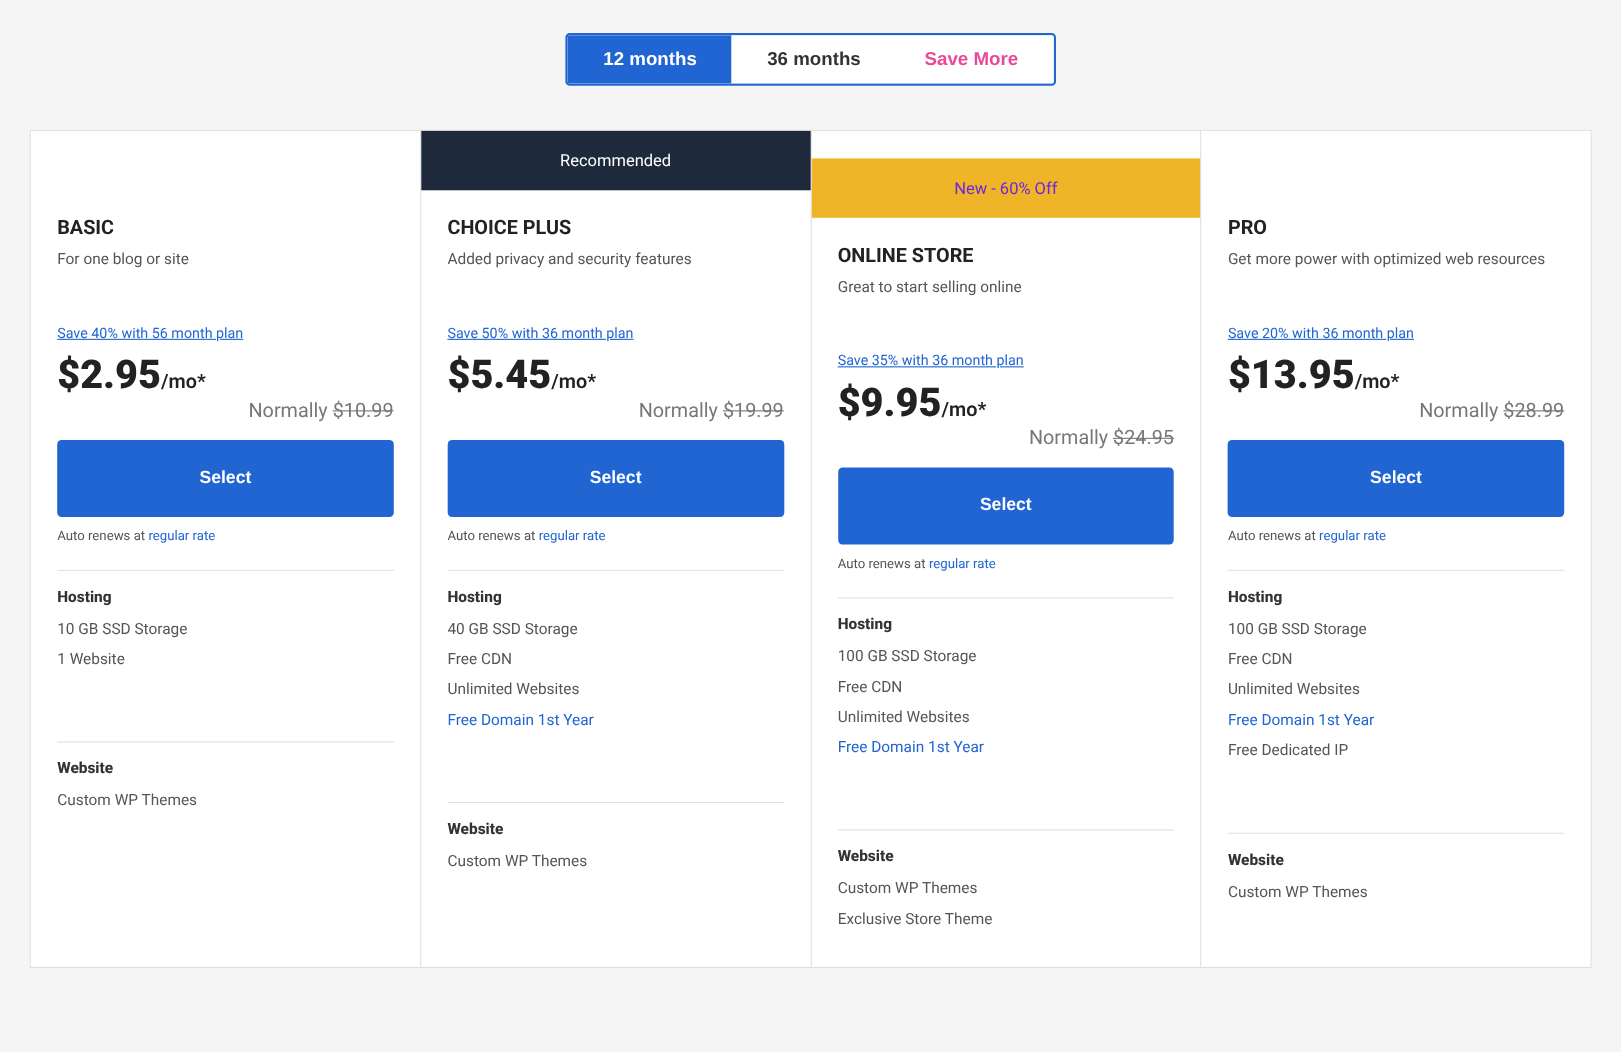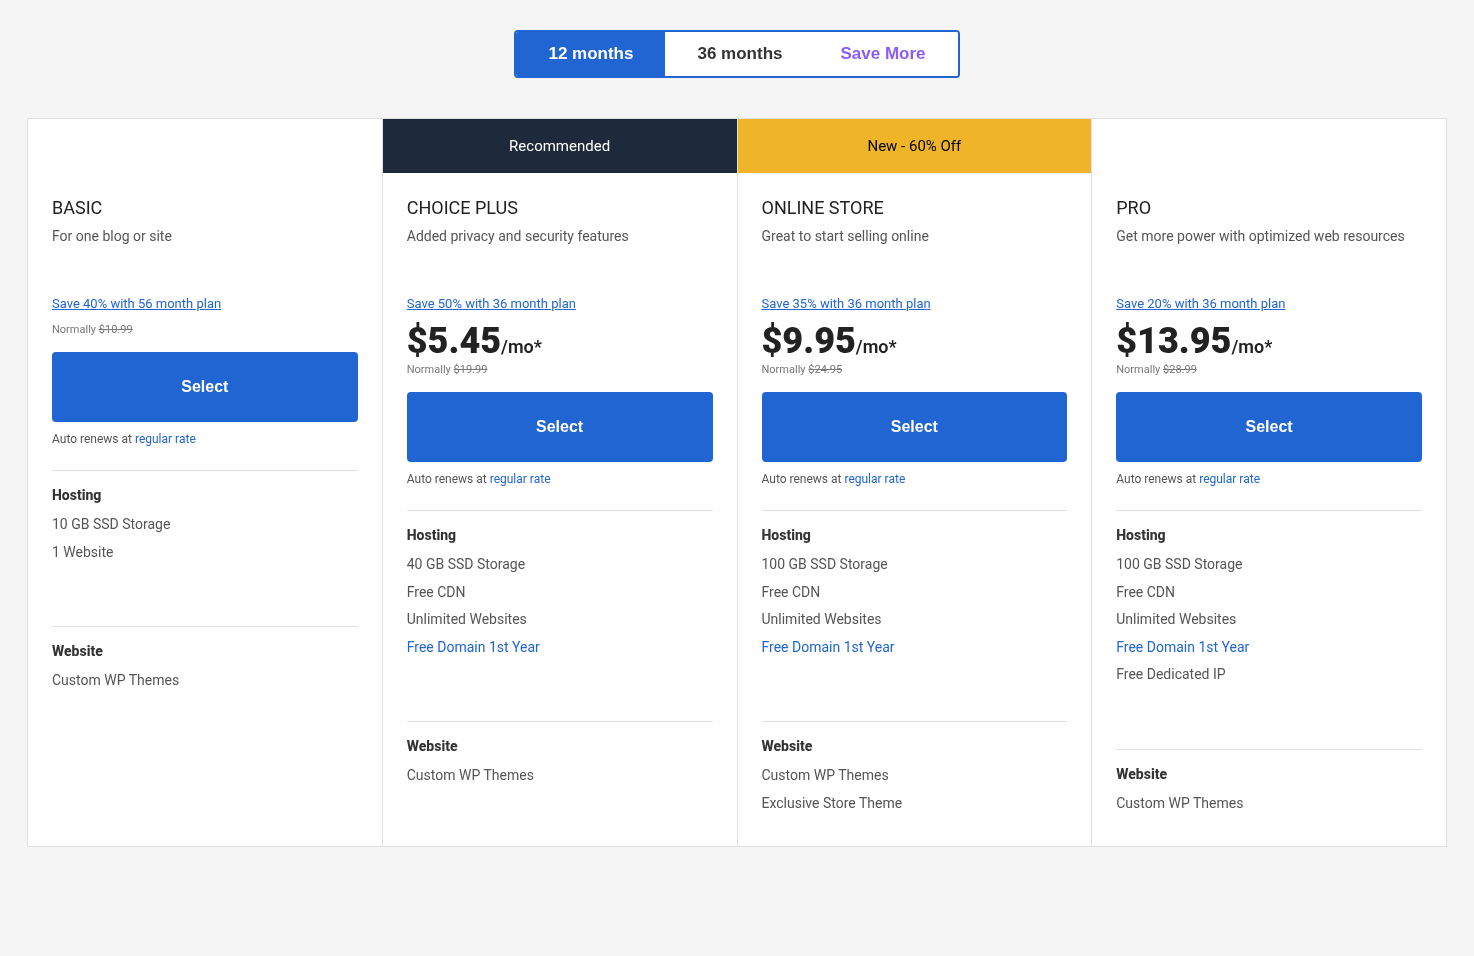--- a/index.html
+++ b/index.html
@@ -40,21 +40,21 @@
 
     .toggle-btn.inactive {
       background: #fff;
       color: #333;
       display: flex;
       align-items: center;
       gap: 26px;
     }
 
     .toggle-btn .save-more {
-      color: #8b5cf6;
+      color: #ec4899;
       font-weight: 700;
       margin-left: 32px;
     }
 
     .plans-container {
       display: flex;
       gap: 0;
       background: #fff;
       border: 1px solid #e0e0e0;
       max-width: 1420px;
@@ -83,34 +83,35 @@
       align-items: center;
       justify-content: center;
     }
 
     .badge-recommended {
       background: #1e2a3b;
     }
 
     .badge-new {
       background: #f0b429;
-      color: #000000;
+      color: #6d28d9;
+      margin-top: 25px;
     }
 
     .badge-empty {
       background: transparent;
     }
 
     .plan-body {
       padding: 24px 24px 24px 24px;
     }
 
     .plan-name {
       font-size: 18px;
-      font-weight: 400;
+      font-weight: 700;
       color: #222;
       margin-bottom: 8px;
       text-transform: uppercase;
     }
 
     .plan-description {
       font-size: 14px;
       color: #555;
       margin-bottom: 20px;
       min-height: 50px;
@@ -133,23 +134,24 @@
       line-height: 1;
       margin-bottom: 4px;
     }
 
     .price-main span.period {
       font-size: 18px;
       font-weight: 600;
     }
 
     .price-normal {
-      font-size: 11px;
+      font-size: 18px;
       color: #777;
       margin-bottom: 16px;
+      text-align: right;
     }
 
     .price-normal s {
       text-decoration: line-through;
     }
 
     .select-btn {
       width: 100%;
       padding: 26px;
       background: #2065d1;
@@ -209,20 +211,21 @@
   </div>
 </div>
 
 <div class="plans-container" id="plans-grid">
 <div class="plan-col">
     <div class="plan-badge badge-empty"></div>
     <div class="plan-body">
       <div class="plan-name">BASIC</div>
       <div class="plan-description">For one blog or site</div>
       <a class="save-link">Save 40% with 56 month plan</a>
+      <div class="price-main">$2.95<span class="period">/mo*</span></div>
       <div class="price-normal">Normally <s>$10.99</s></div>
       <button class="select-btn">Select</button>
       <div class="auto-renew">
         Auto renews at <span class="regular-rate">regular rate</span>
       </div>
       <div class="divider"></div>
       <div class="feature-section-title">Hosting</div>
       <div class="feature-item">10 GB SSD Storage</div><div class="feature-item">1 Website</div>
       <div style="min-height: 40px;"></div>
       <div class="divider"></div>

